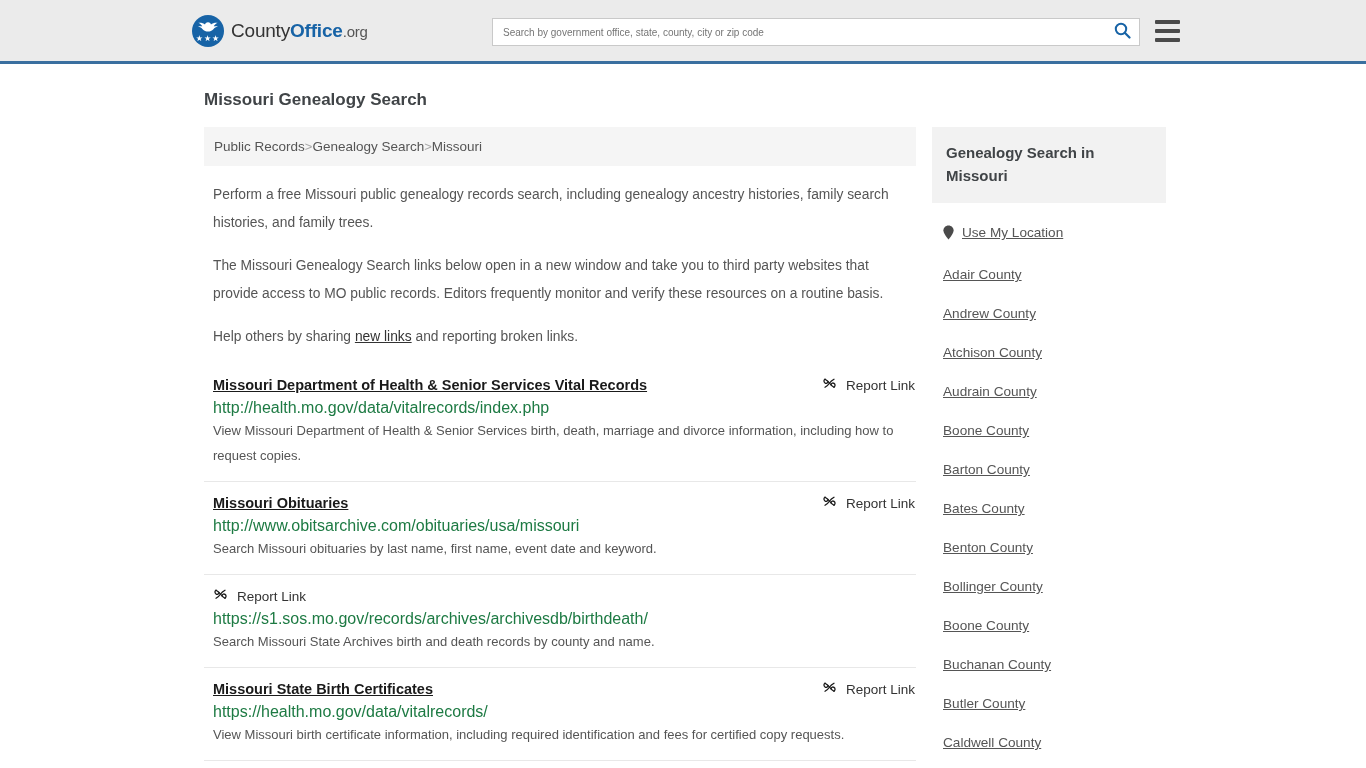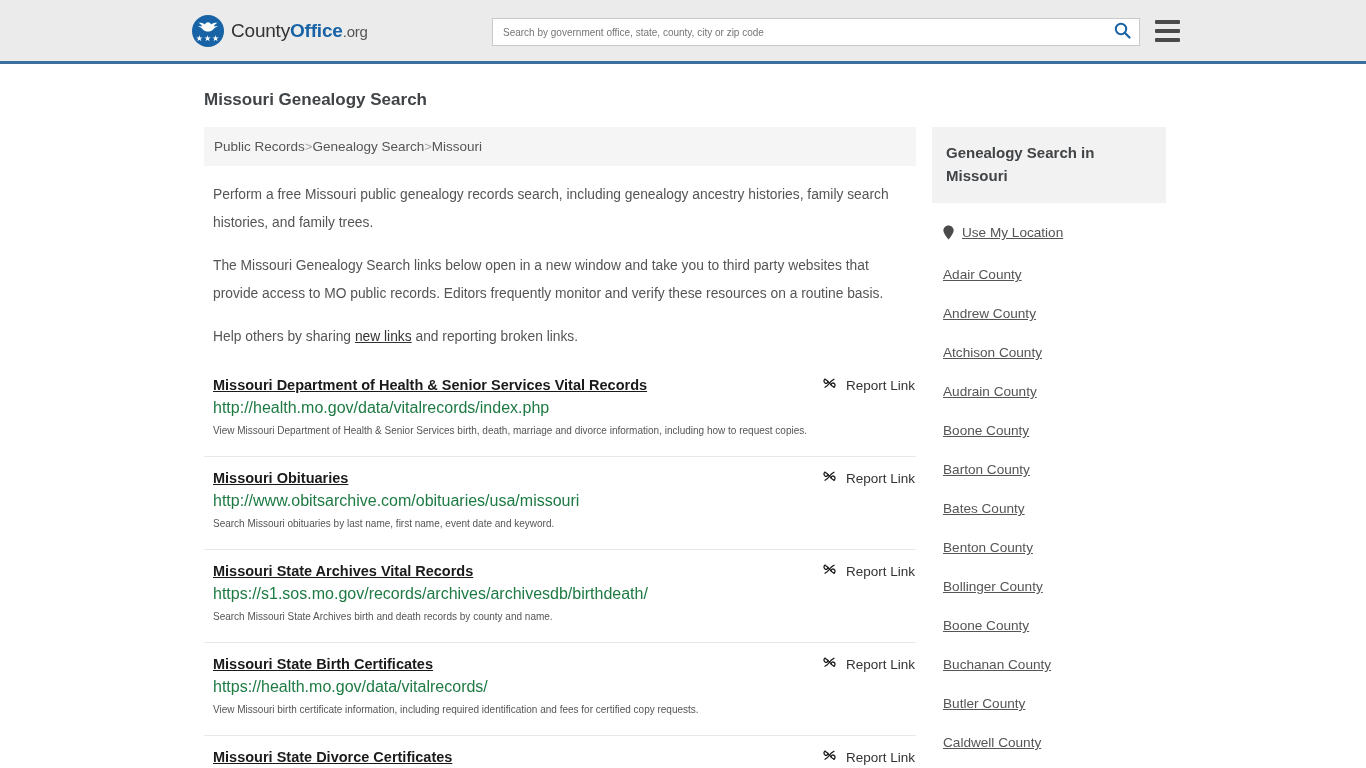--- a/index.html
+++ b/index.html
@@ -186,21 +186,21 @@
     cursor: pointer;
   }
   .link-url {
     margin-top: 4px;
     font-size: 16px;
     color: #1d7a43;
     line-height: 17px;
   }
   .link-desc {
     margin-top: 2px;
-    font-size: 10px;
+    font-size: 13px;
     line-height: 25px;
     color: #555555;
     max-width: 712px;
   }
 
   
   .side-box {
     background: #f2f2f2;
     padding: 14px 14px 16px 14px;
   }
@@ -321,21 +321,20 @@
               </span>
               <span>Report Link</span>
             </a>
           </div>
           <div class="link-url">http://www.obitsarchive.com/obituaries/usa/missouri</div>
           <div class="link-desc">Search Missouri obituaries by last name, first name, event date and keyword.</div>
         </div>
 
         <div class="link-item">
           <div class="link-head">
-            <a class="link-title" href="#">Missouri State Archives Vital Records</a>
             <a class="report-link" href="#">
               <span>
                 <svg width="16" height="16" viewBox="0 0 16 16" xmlns="http://www.w3.org/2000/svg">
                   <path d="M3 3.2 C5.2 4.4 6.6 5.8 7.4 7 C8.2 8.3 9.6 9.8 12 11.2" fill="none" stroke="#1a1a1a" stroke-width="1.3" stroke-linecap="round"></path>
                   <path d="M12 3.2 C9.8 4.4 8.4 5.8 7.6 7 C6.8 8.3 5.4 9.8 3 11.2" fill="none" stroke="#1a1a1a" stroke-width="1.3" stroke-linecap="round"></path>
                   <path d="M3 3.2 C1.6 4.2 1.6 6 3 7 C4.3 7.9 5.8 7 6 5.6" fill="none" stroke="#1a1a1a" stroke-width="1.3" stroke-linecap="round"></path>
                   <path d="M12 11.2 C13.4 10.2 13.4 8.4 12 7.4 C10.7 6.5 9.2 7.4 9 8.8" fill="none" stroke="#1a1a1a" stroke-width="1.3" stroke-linecap="round"></path>
                 </svg>
               </span>
               <span>Report Link</span>

